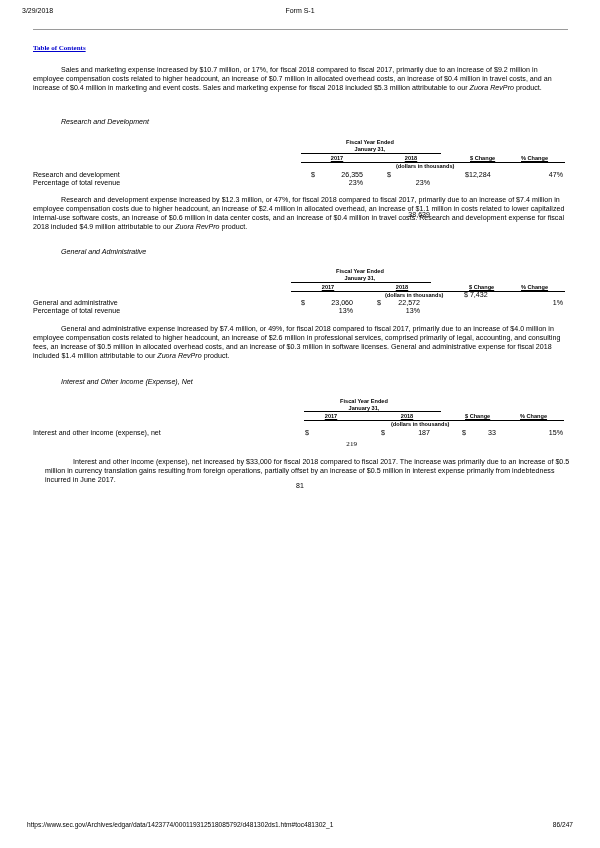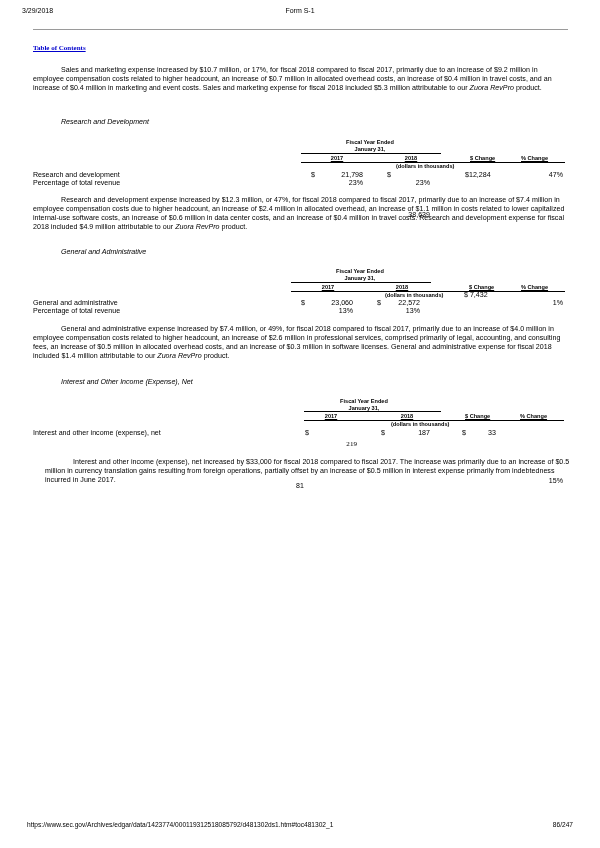--- a/index.html
+++ b/index.html
@@ -119,21 +119,21 @@
   <div class="rule-long" style="left:301px;width:140px;top:15px;"></div>
   <div class="abs colhead" style="left:309px;top:17px;width:56px;text-align:center;">2017</div>
   <div class="abs colhead" style="left:393px;top:17px;width:36px;text-align:center;">2018</div>
   <div class="abs colhead" style="left:470px;top:17px;">$ Change</div>
   <div class="abs colhead" style="left:521px;top:17px;">% Change</div>
   <div class="rule-long" style="left:301px;width:264px;top:24px;"></div>
   <div class="abs bold-sm" style="left:396px;top:25px;">(dollars in thousands)</div>
 
   <div class="abs" style="left:33px;top:33px;">Research and development</div>
   <div class="abs" style="left:311px;top:33px;">$</div>
-  <div class="abs right" style="left:320px;width:43px;top:33px;">21,798</div>
+  <div class="abs right" style="left:320px;width:43px;top:33px;">26,355</div>
   <div class="abs" style="left:387px;top:33px;">$</div>
   <div class="abs right" style="left:395px;width:35px;top:33px;margin-top:40px;">38,639</div>
   <div class="abs" style="left:465px;top:33px;">$12,284</div>
   <div class="abs right" style="left:530px;width:33px;top:33px;">47%</div>
 
   <div class="abs" style="left:33px;top:41px;">Percentage of total revenue</div>
   <div class="abs right" style="left:320px;width:43px;top:41px;">23%</div>
   <div class="abs right" style="left:395px;width:35px;top:41px;">23%</div>
 </div>
 
@@ -184,21 +184,21 @@
   <div class="rule-long" style="left:304px;width:260px;top:23px;"></div>
   <div class="abs bold-sm" style="left:391px;top:24px;">(dollars in thousands)</div>
 
   <div class="abs" style="left:33px;top:32px;">Interest and other income (expense), net</div>
   <div class="abs" style="left:305px;top:32px;">$</div>
   <div class="abs right" style="left:320px;width:37px;top:43px;font-family:Liberation Serif, serif;">219</div>
   <div class="abs" style="left:381px;top:32px;">$</div>
   <div class="abs right" style="left:395px;width:35px;top:32px;">187</div>
   <div class="abs" style="left:462px;top:32px;">$</div>
   <div class="abs right" style="left:478px;width:18px;top:32px;">33</div>
-  <div class="abs right" style="left:530px;width:33px;top:32px;margin-top:48px;">15%</div>
+  <div class="abs right" style="left:530px;width:33px;top:32px;">15%</div>
 </div>
 
 <p class="para" style="top:446px;margin:12px;">Interest and other income (expense), net increased by $33,000 for fiscal 2018 compared to fiscal 2017. The increase was primarily due to an increase of $0.5 million in currency translation gains resulting from foreign operations, partially offset by an increase of $0.5 million in interest expense primarily from indebtedness incurred in June 2017.</p>
 
 <div class="page-num">81</div>
 
 <div class="footer-url">https://www.sec.gov/Archives/edgar/data/1423774/000119312518085792/d481302ds1.htm#toc481302_1</div>
 <div class="footer-page">86/247</div>
 
 </body></html>

